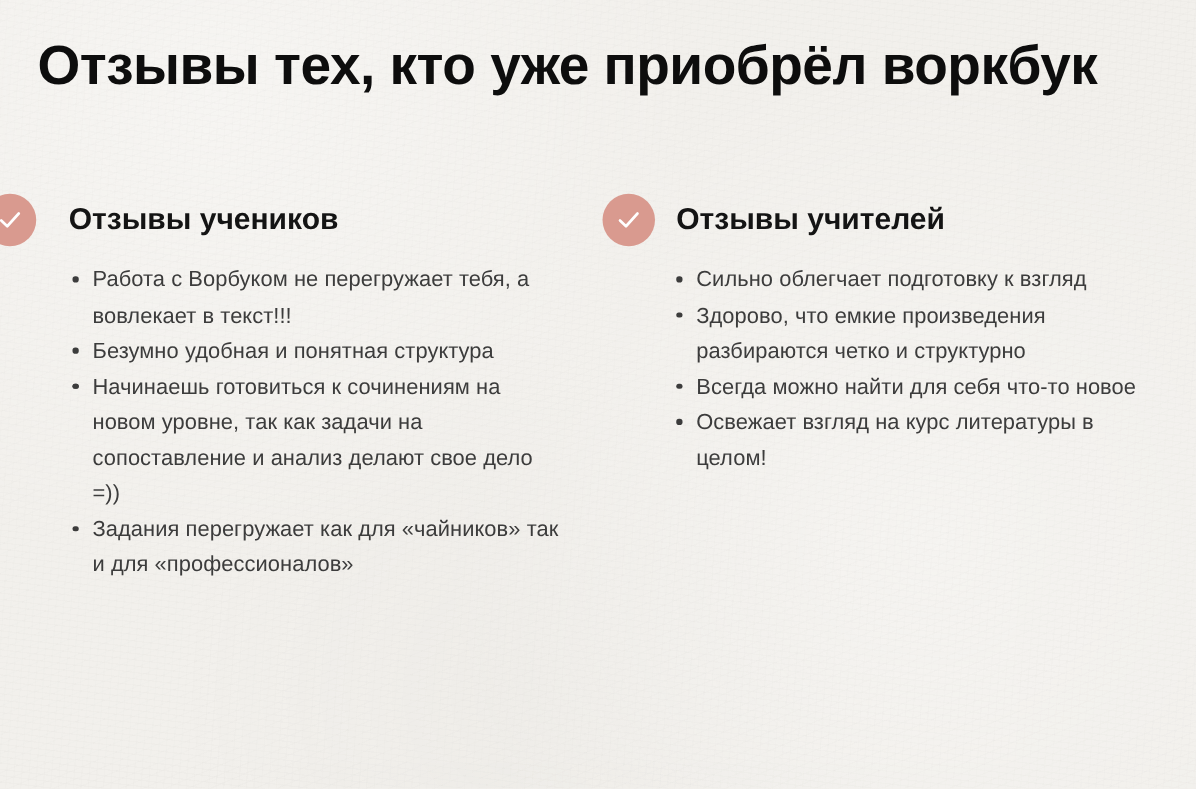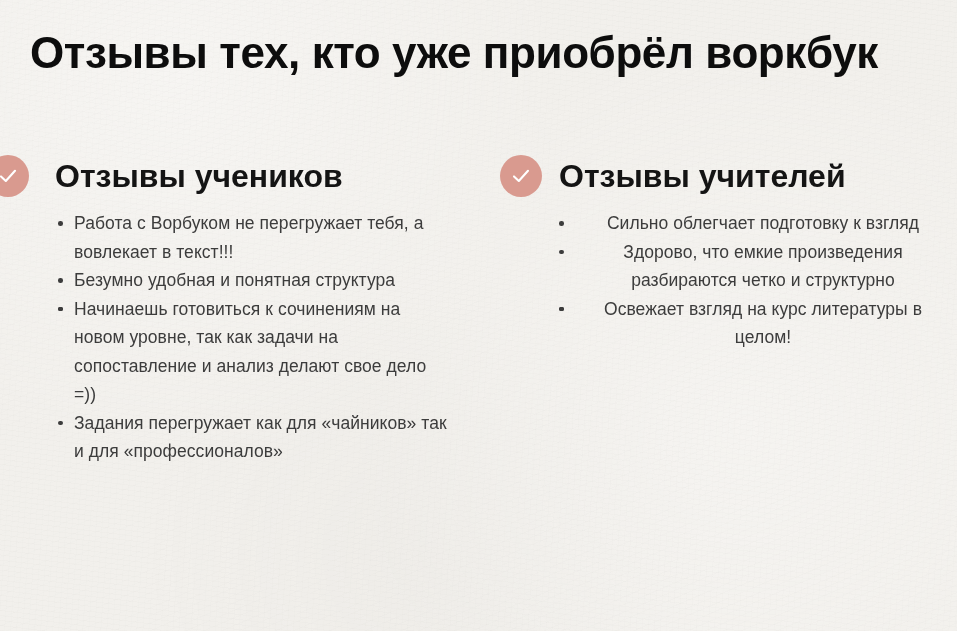--- a/index.html
+++ b/index.html
@@ -54,21 +54,21 @@
     color: #0d0d0d;
     white-space: nowrap;
   }
 
   
   .column {
     position: absolute;
     top: 155px;
   }
   #column-students { left: 0px;   width: 470px; }
-  #column-teachers { left: 500px; width: 450px; text-align: center; }
+  #column-teachers { left: 482px; width: 450px; }
 
   .column-header {
     position: relative;
     height: 46px;
     display: flex;
     align-items: flex-start;
   }
 
   .check-badge {
     flex: 0 0 auto;
@@ -83,21 +83,21 @@
   }
   
   #column-students .check-badge { margin-left: -13px; }
   #column-teachers .check-badge { margin-left: 0px; }
 
   .check-badge svg { display: block; }
 
   .column-title {
     margin: 0;
     padding-left: 26px;
-    font-size: 32px;
+    font-size: 24px;
     line-height: 42px;
     font-weight: 700;
     color: #141414;
     white-space: nowrap;
   }
   #column-students .column-title { padding-left: 26px; }
   #column-teachers .column-title { padding-left: 17px; }
 
   .review-list {
     margin: 8px 0 0 0;
@@ -183,20 +183,21 @@
       <li class="review-item">
         <span class="bullet-dot"></span>
         <span>Сильно облегчает подготовку к взгляд</span>
       </li>
       <li class="review-item">
         <span class="bullet-dot"></span>
         <span>Здорово, что емкие произведения разбираются четко и структурно</span>
       </li>
       <li class="review-item">
         <span class="bullet-dot"></span>
+        <span>Всегда можно найти для себя что-то новое</span>
       </li>
       <li class="review-item">
         <span class="bullet-dot"></span>
         <span>Освежает взгляд на курс литературы в целом!</span>
       </li>
     </ul>
   </section>
 
 </div>
 

